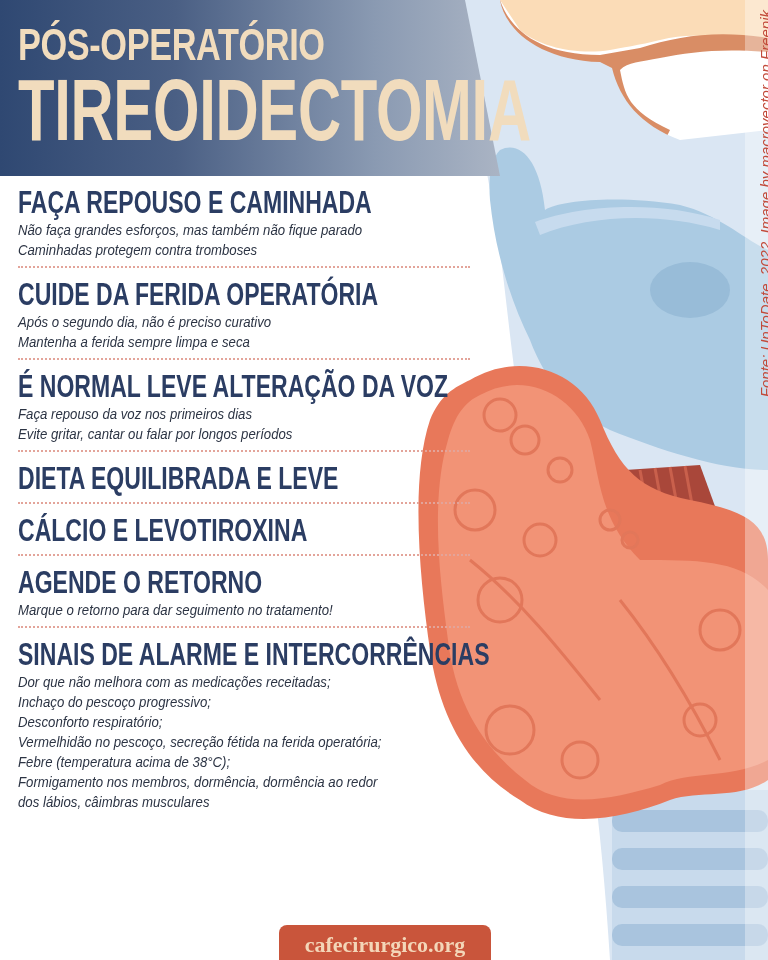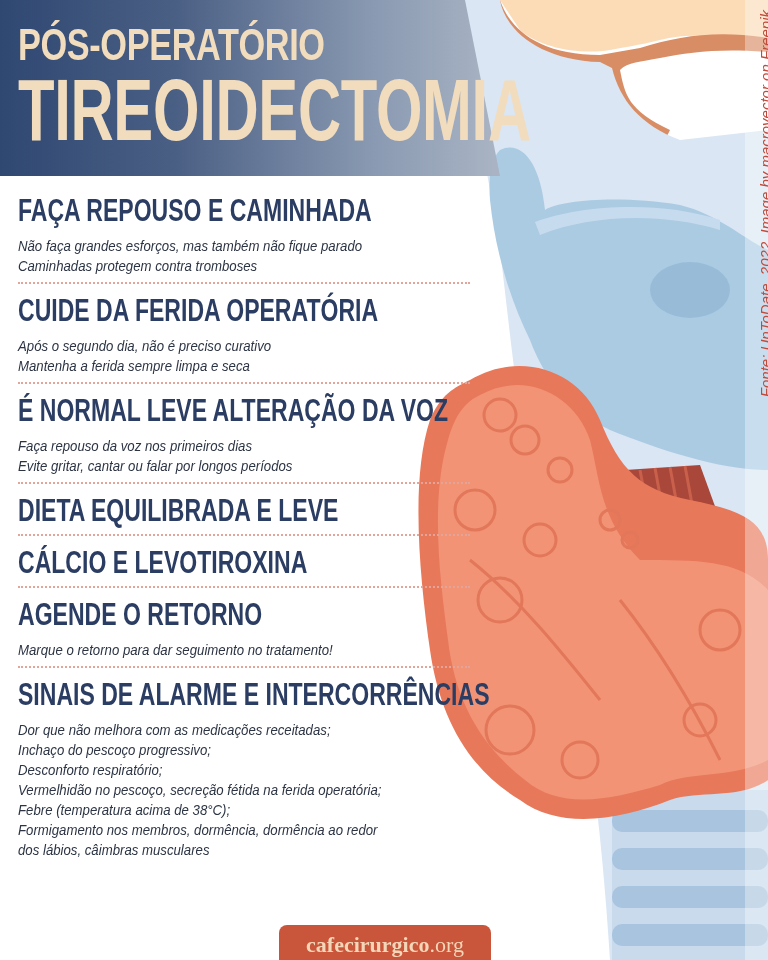--- a/index.html
+++ b/index.html
@@ -14,43 +14,43 @@
     background: linear-gradient(90deg, #2f4872 0%, #4a5f84 35%, #8a9ab2 75%, #aab4c4 100%);
     clip-path: polygon(0 0, 93% 0, 100% 100%, 0 100%);
   }
   .title1, .title2 {
     position: absolute; left: 18px; color: #f1dcbd; font-family: "Liberation Sans Narrow", "Liberation Sans", sans-serif;
     font-weight: bold; transform-origin: left top; white-space: nowrap; letter-spacing: -0.5px;
   }
   .title1 { top: 20px; font-size: 44px; transform: scaleX(0.78); }
   .title2 { top: 66px; font-size: 88px; line-height: 1; transform: scaleX(0.68); }
 
-  .content { position: absolute; left: 0; top: 184px; width: 470px; z-index: 2; }
+  .content { position: absolute; left: 0; top: 176px; width: 470px; z-index: 2; }
   .section { position: relative; padding: 8px 0 0 18px; }
   .section h2 {
     margin: 0; color: #2b3d63; font-size: 32px; font-weight: bold; line-height: 36px;
     transform: scaleX(0.72); transform-origin: left center; white-space: nowrap;
   }
-  .section .lines { margin-top: 8px; }
+  .section .lines { margin-top: 0; }
   .section .line {
     color: #2c3444; font-style: italic; font-size: 15px; line-height: 20px;
     transform: scaleX(0.88); transform-origin: left center; white-space: nowrap;
   }
   .sep {
     height: 0; border-top: 2px dotted #e3a49a; margin: 6px 0 0 0;
   }
 
   .badge {
     position: absolute; left: 279px; top: 925px; width: 212px; height: 40px; z-index: 3;
     background: #c9553b; border-radius: 8px 8px 0 0;
     display: flex; align-items: center; justify-content: center;
     font-family: "Liberation Serif", serif; font-size: 22px; color: #f3d6b8;
   }
   .badge b { font-weight: bold; }
-  .badge span.org { font-weight: normal; }
+  .badge span.org { font-weight: bold; }
 
   .strip {
     position: absolute; left: 745px; top: 0; width: 23px; height: 960px; z-index: 3;
     background: rgba(255,255,255,0.35);
   }
   .credit {
     position: absolute; left: 757px; top: 10px; z-index: 4;
     transform: rotate(-90deg) translateX(-100%); transform-origin: left top;
     color: #c24a3a; font-style: italic; font-size: 15px; white-space: nowrap;
     width: 430px; text-align: right;

